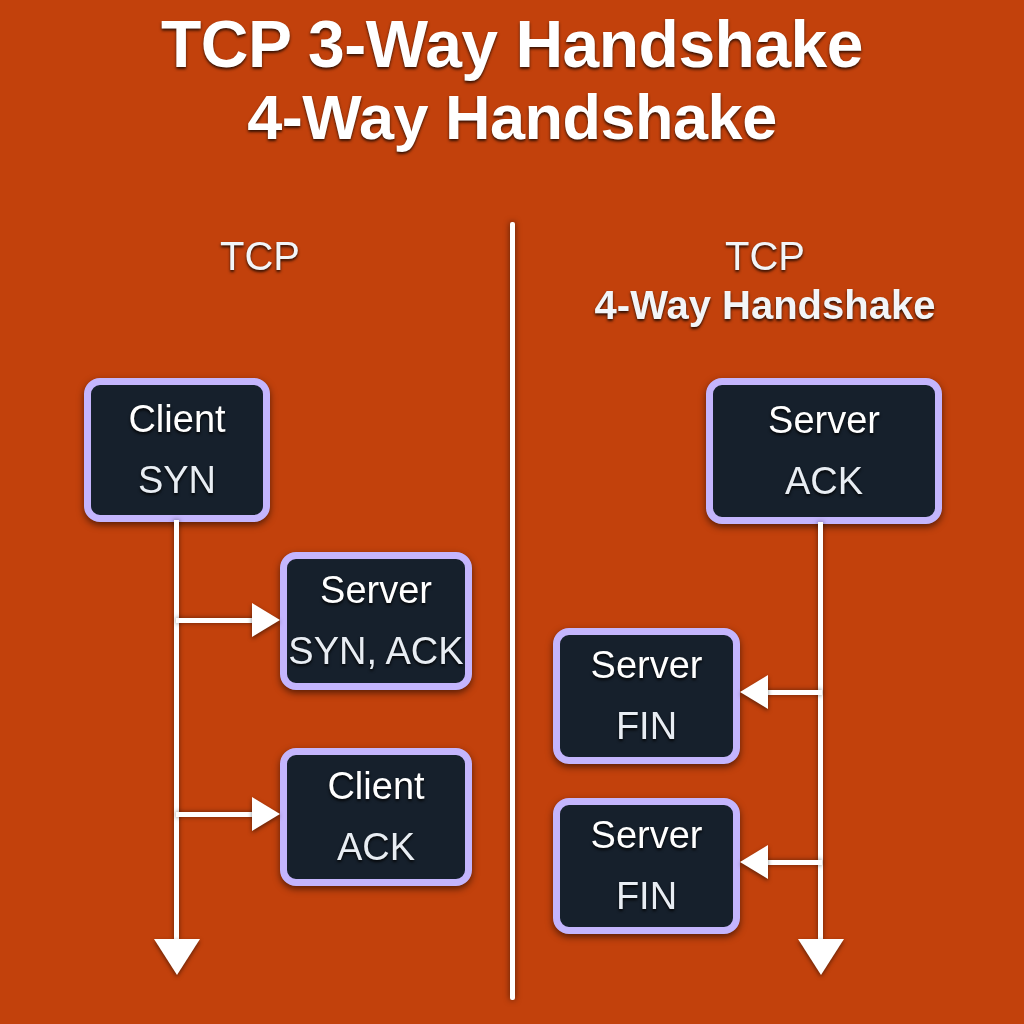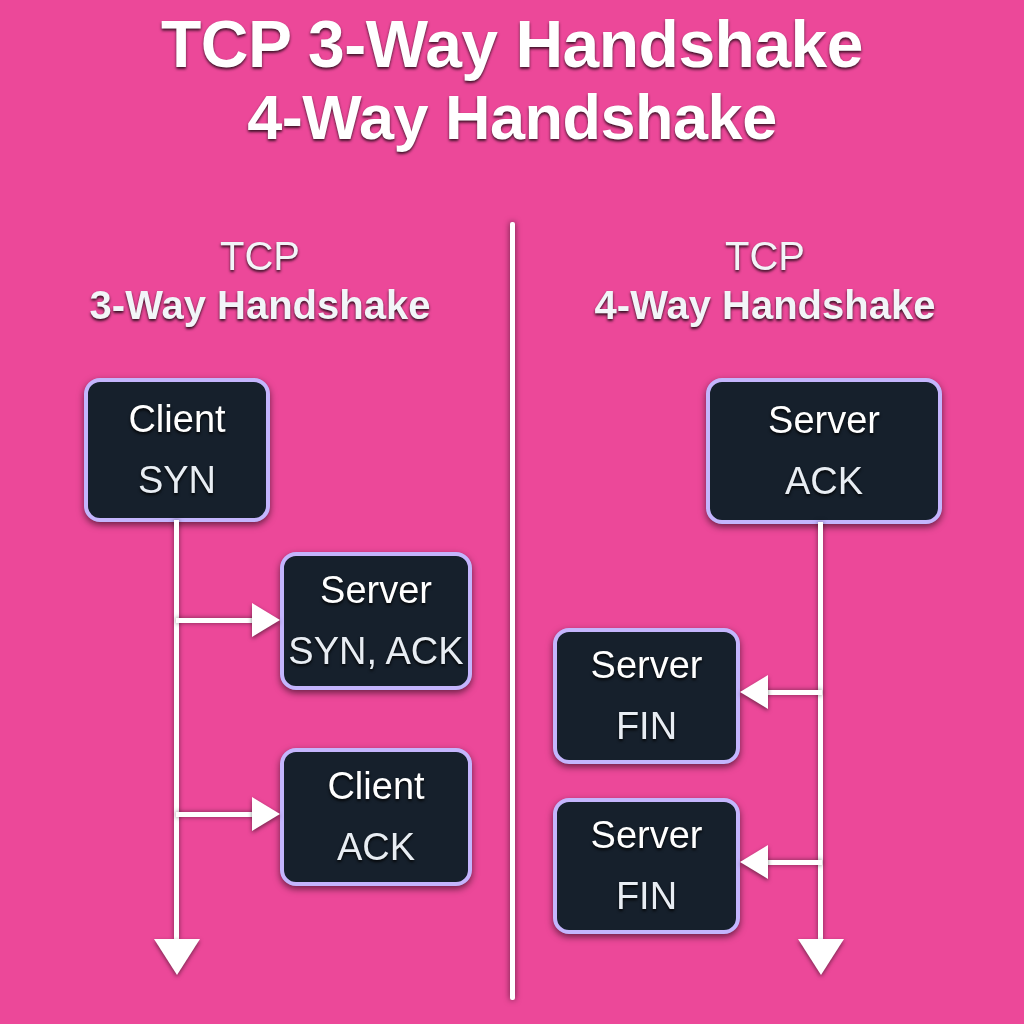--- a/index.html
+++ b/index.html
@@ -4,21 +4,21 @@
 <style>
   html, body {
     margin: 0;
     padding: 0;
     background: #0e1620;
   }
   #stage {
     position: relative;
     width: 1024px;
     height: 1024px;
-    background: #ec4899;
+    background: #c2410c;
     overflow: hidden;
     font-family: "Liberation Sans", sans-serif;
     color: #ffffff;
   }
 
   
   .title-block {
     position: absolute;
     left: 0;
     top: 8px;
@@ -68,21 +68,21 @@
     background: #ffffff;
     border-radius: 2px;
     box-shadow: 0 0 6px rgba(0,0,0,0.6);
   }
 
   
   .node {
     position: absolute;
     box-sizing: border-box;
     background: #16202c;
-    border: 4px solid #c4b5fd;
+    border: 7px solid #c4b5fd;
     border-radius: 16px;
     display: flex;
     flex-direction: column;
     align-items: center;
     justify-content: center;
     box-shadow: 0 3px 7px rgba(0,0,0,0.55);
   }
   .node .n-role {
     font-size: 38px;
     line-height: 1.18;
@@ -169,21 +169,20 @@
 
   <div class="title-block">
     <div class="title-line l1">TCP 3-Way Handshake</div>
     <div class="title-line l2">4-Way Handshake</div>
   </div>
 
   <div class="divider"></div>
 
   <div class="col-head" id="head-left">
     <div class="ch1">TCP</div>
-    <div class="ch2">3-Way Handshake</div>
   </div>
 
   <div class="col-head" id="head-right">
     <div class="ch1">TCP</div>
     <div class="ch2">4-Way Handshake</div>
   </div>
 
   <div class="node" id="node-client-syn">
     <div class="n-role">Client</div>
     <div class="n-flag">SYN</div>

